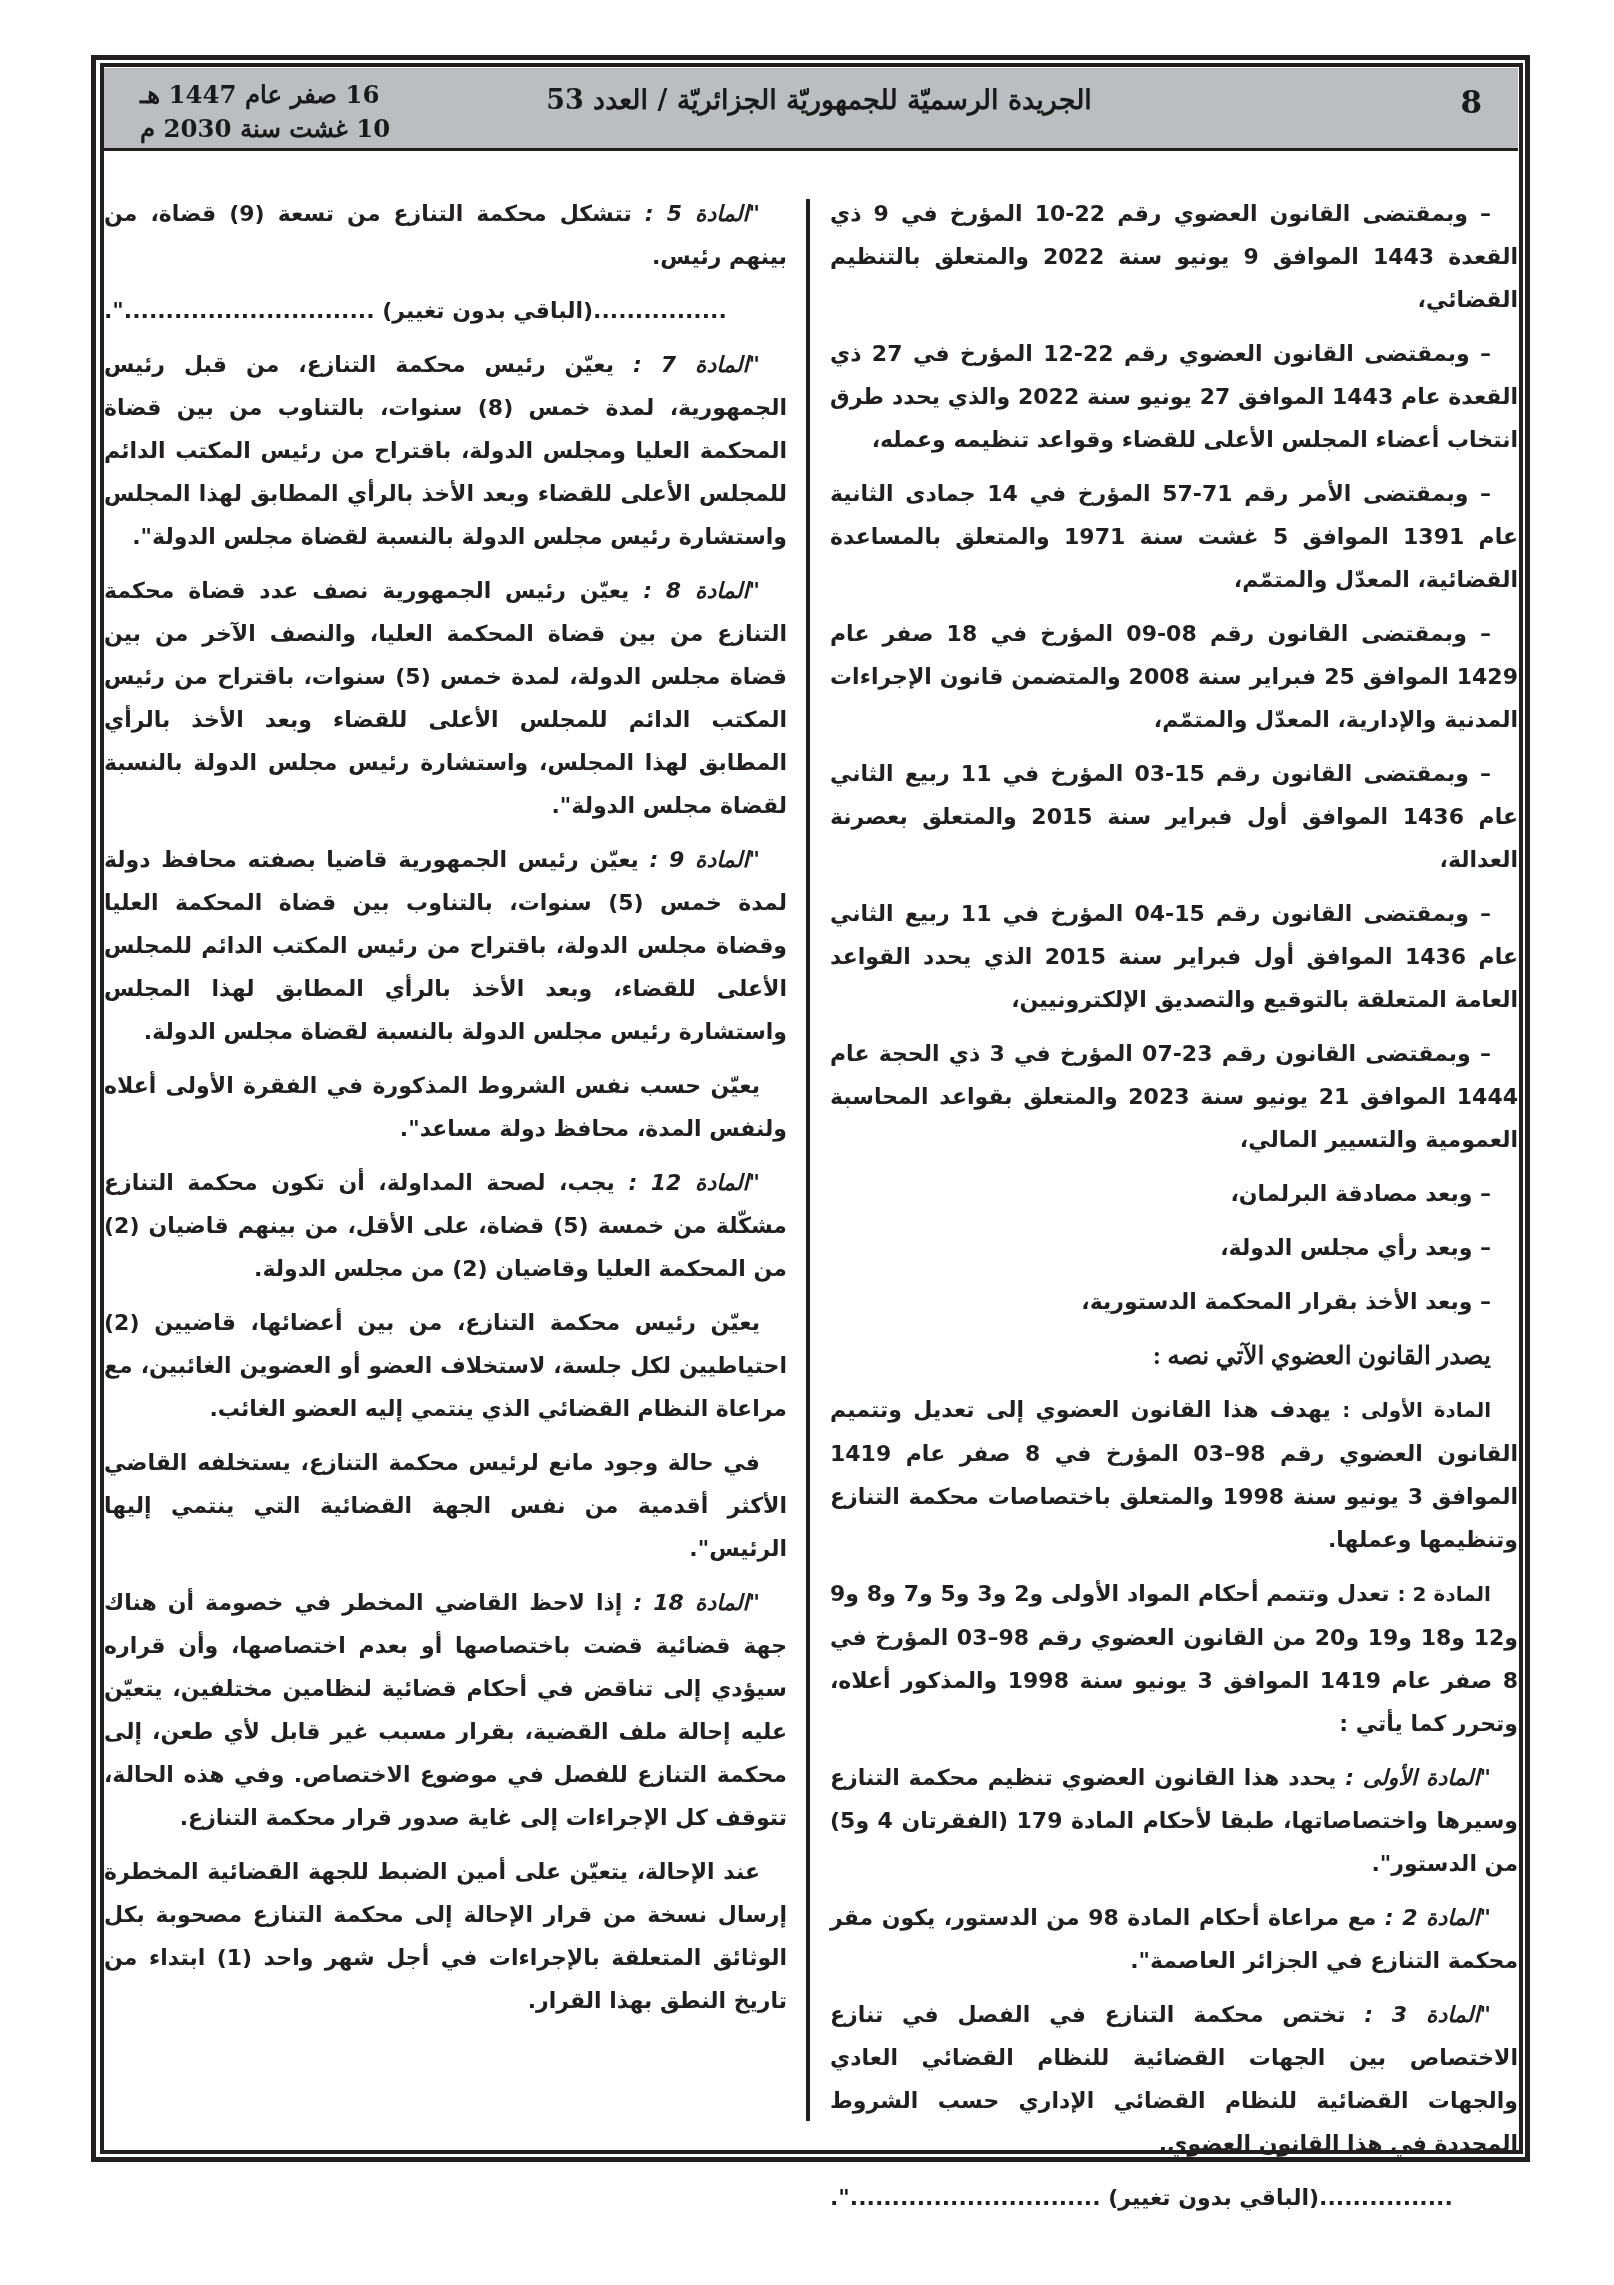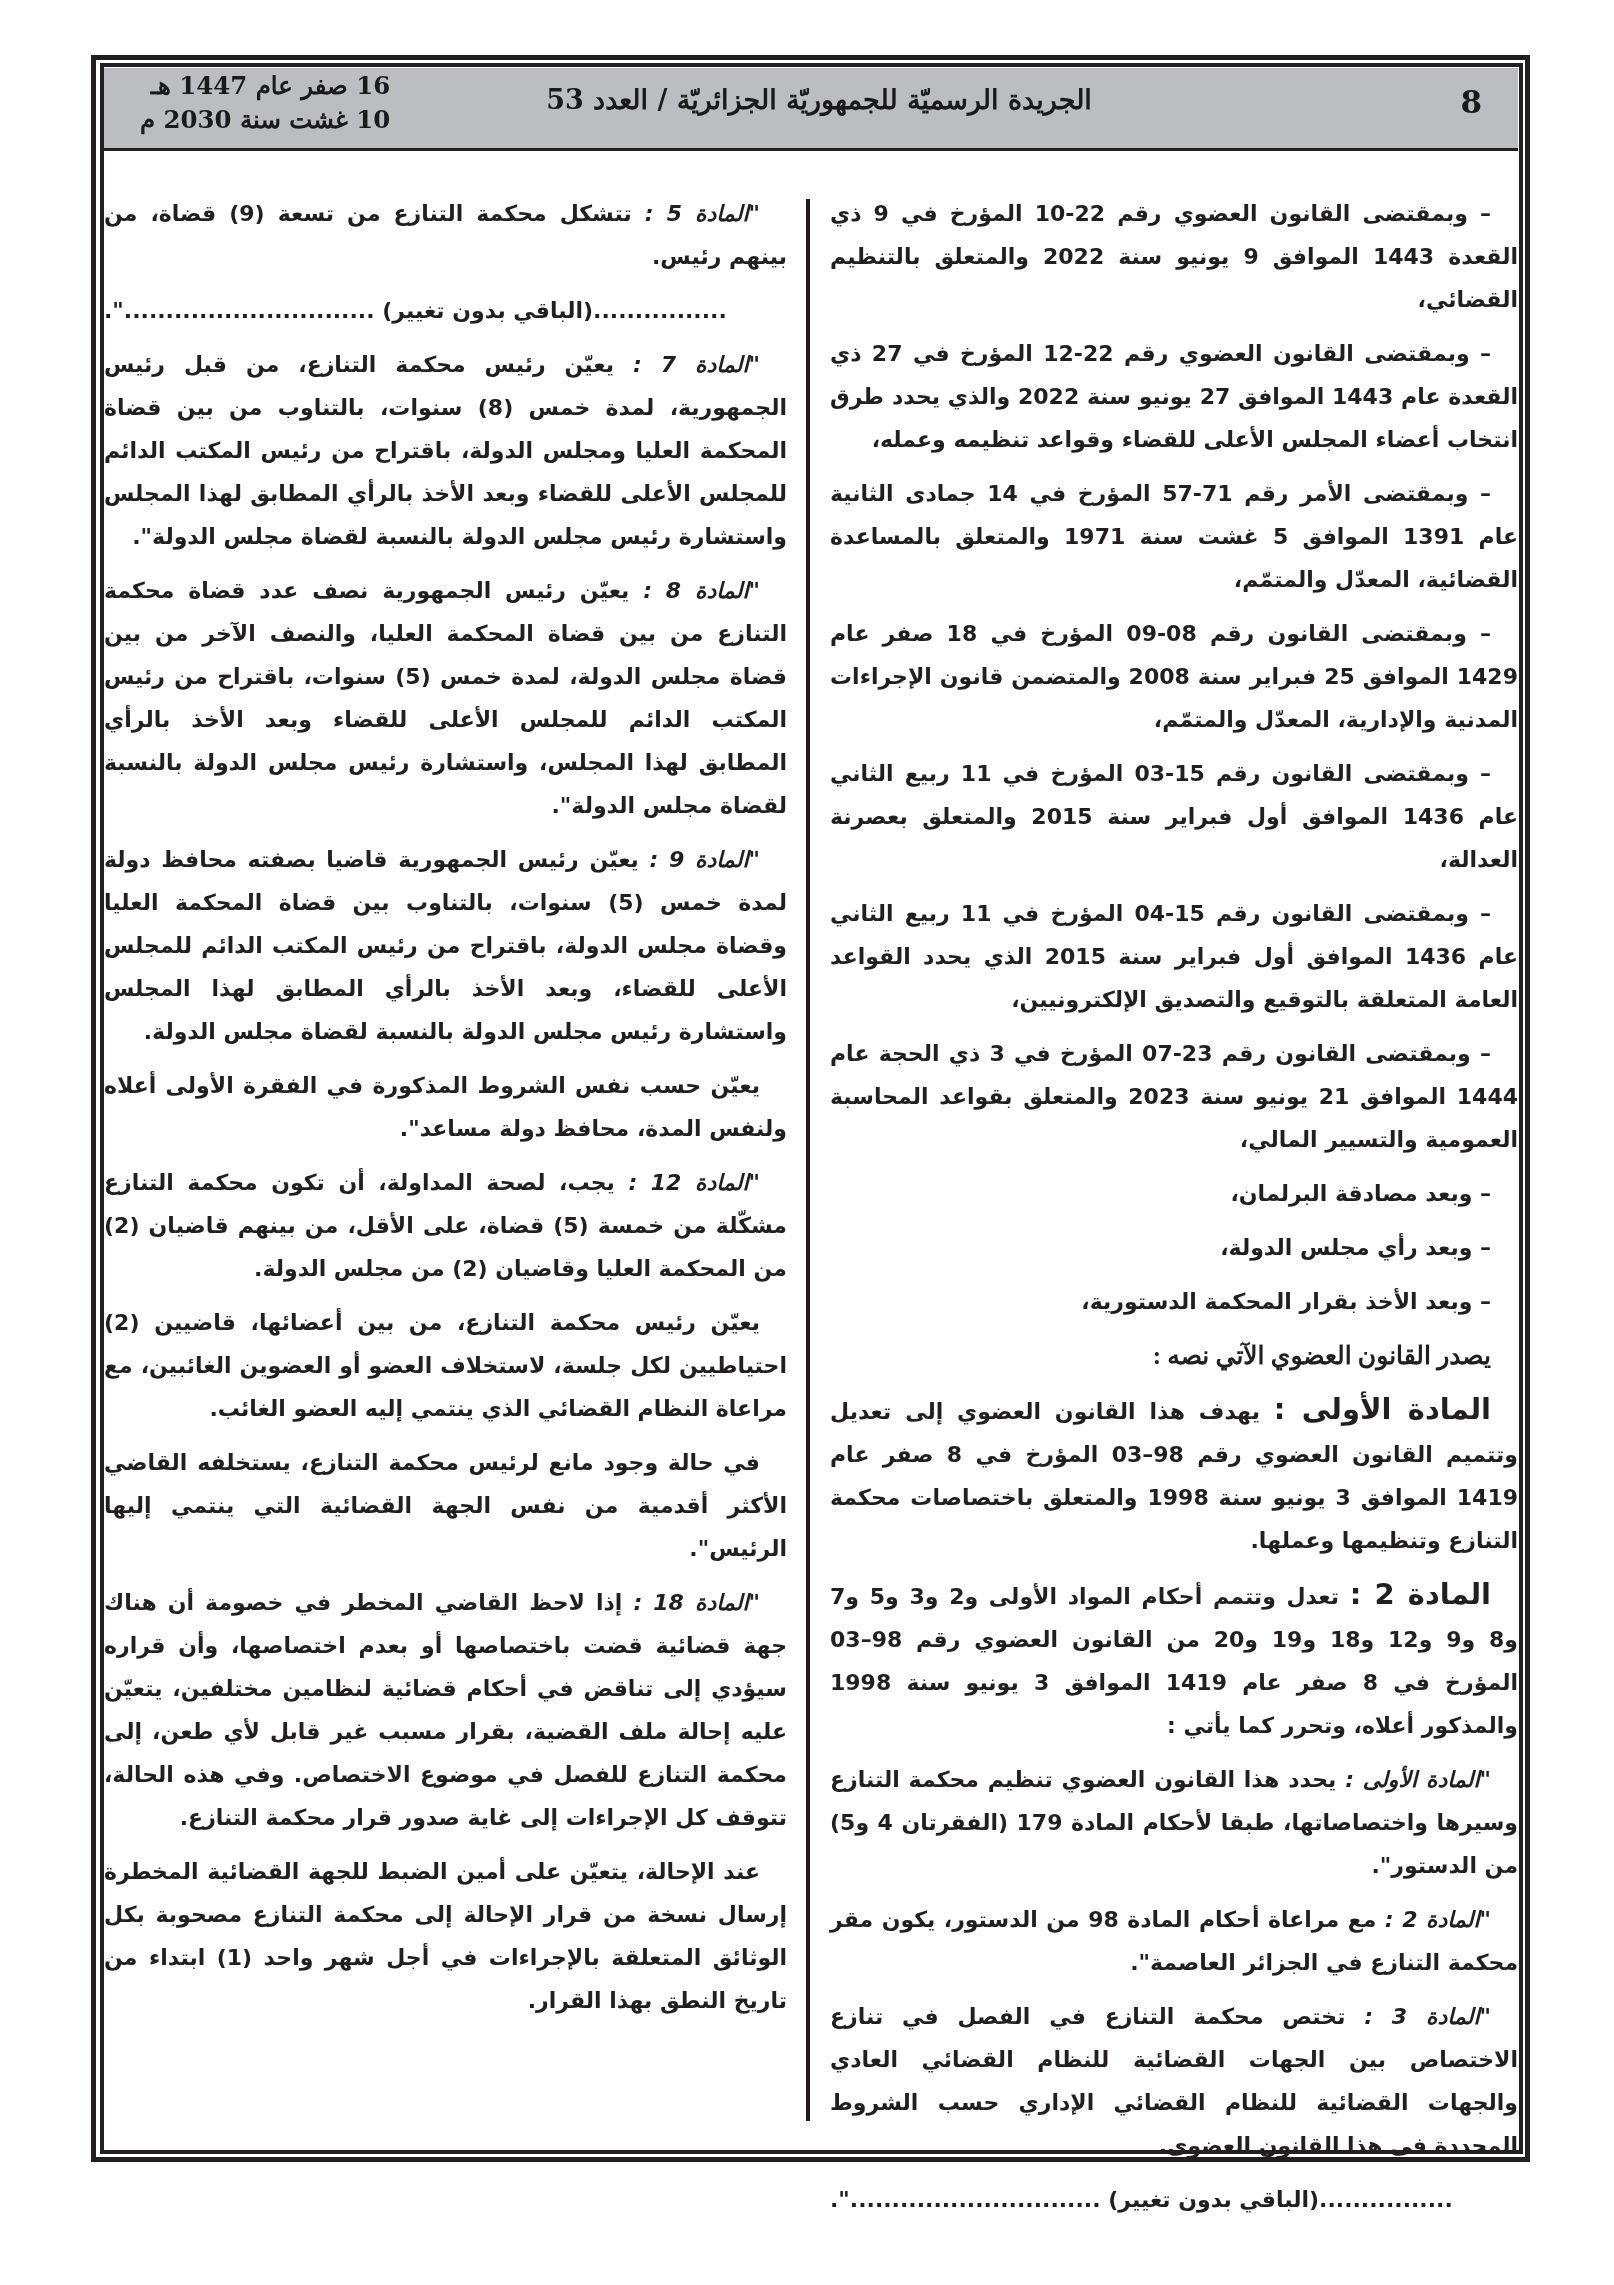--- a/index.html
+++ b/index.html
@@ -12,35 +12,35 @@
     position: absolute; left: 100px; top: 63px; width: 1423px; height: 2091px;
     border: 4.5px solid #231f20; box-sizing: border-box;
   }
   .header {
     position: absolute; left: 104px; top: 68px; width: 1414px; height: 83px;
     background: #bcbdc0; border-bottom: 3.6px solid #231f20; box-sizing: border-box;
     font-family: "DejaVu Serif", serif; color: #1a1a1a; font-weight: bold;
   }
   .header .page-num { position: absolute; right: 36px; top: 16.3px; font-size: 31px; }
   .header .title { position: absolute; left: 16px; right: 0; top: 16.3px; text-align: center; font-size: 27px; direction: rtl; }
-  .header .date { position: absolute; left: 36px; top: 1px; font-size: 24.4px; line-height: 34px; direction: rtl; text-align: right; }
+  .header .date { position: absolute; left: 36px; top: 10px; font-size: 24.4px; line-height: 34px; direction: rtl; text-align: left; }
   .divider { position: absolute; left: 806px; top: 199px; width: 3.6px; height: 1922px; background: #231f20; }
   .col {
     position: absolute; top: 192px; width: 688px; direction: rtl; text-align: justify;
     font-family: "DejaVu Sans", sans-serif; font-size: 22px; line-height: 43px; color: #231f20;
     font-weight: bold;
   }
   .col.right { left: 830px; }
   .col.left { left: 104px; width: 683px; }
   .col p { margin: 0 0 11px 0; text-indent: 27px; }
   .col p.center { text-align: left; text-indent: 0; }
   .heading-bold { font-size: 25px; font-weight: bold; text-indent: 27px; font-family: Liberation Serif, serif; }
   .art-label { font-weight: bold; }
   .art-label.italic { font-style: italic; font-weight: bold; }
-  .art-label.big { font-size: 29px; }
+  .art-label.big { font-size: 20px; }
 </style>
 </head>
 <body>
 
 <div class="frame-outer"></div>
 <div class="frame-inner"></div>
 
 <div class="header">
   <span class="page-num">8</span>
   <span class="title">الجريدة الرسميّة للجمهوريّة الجزائريّة / العدد 53</span>

